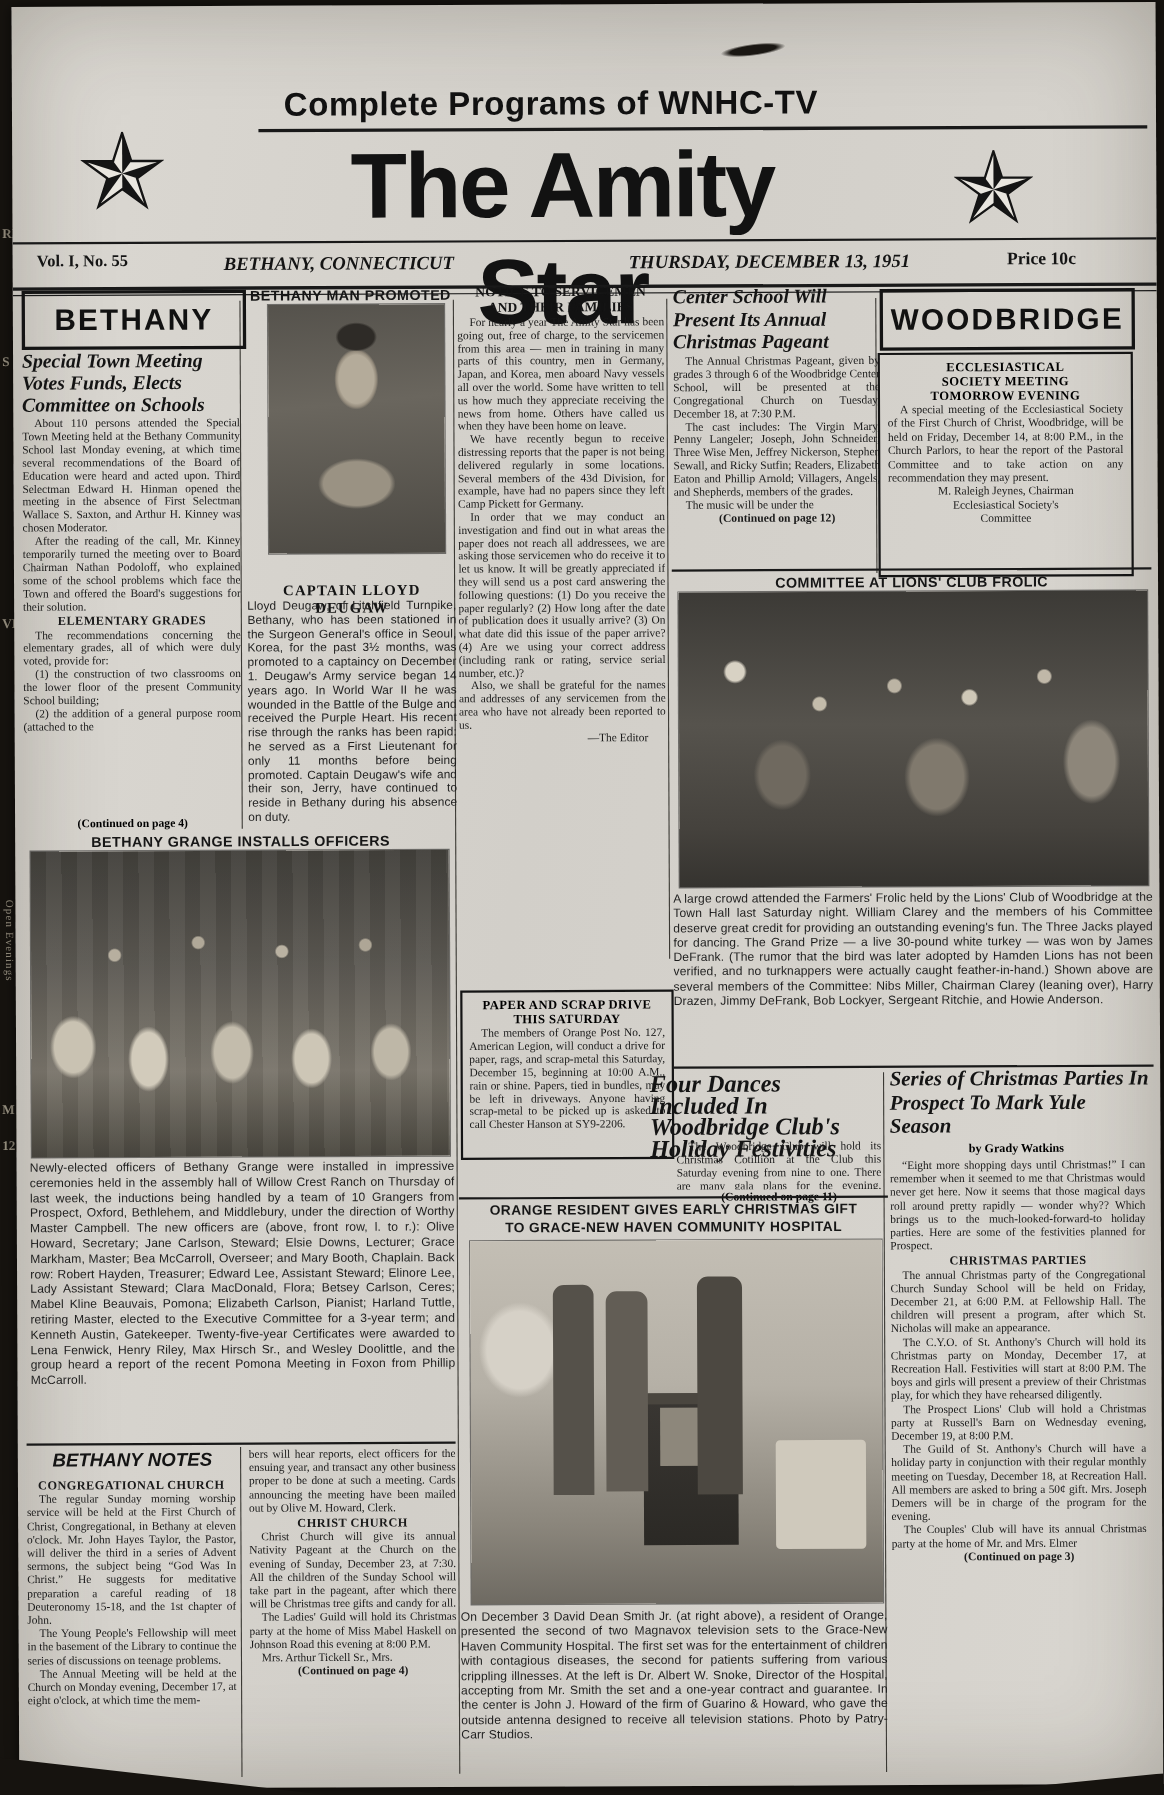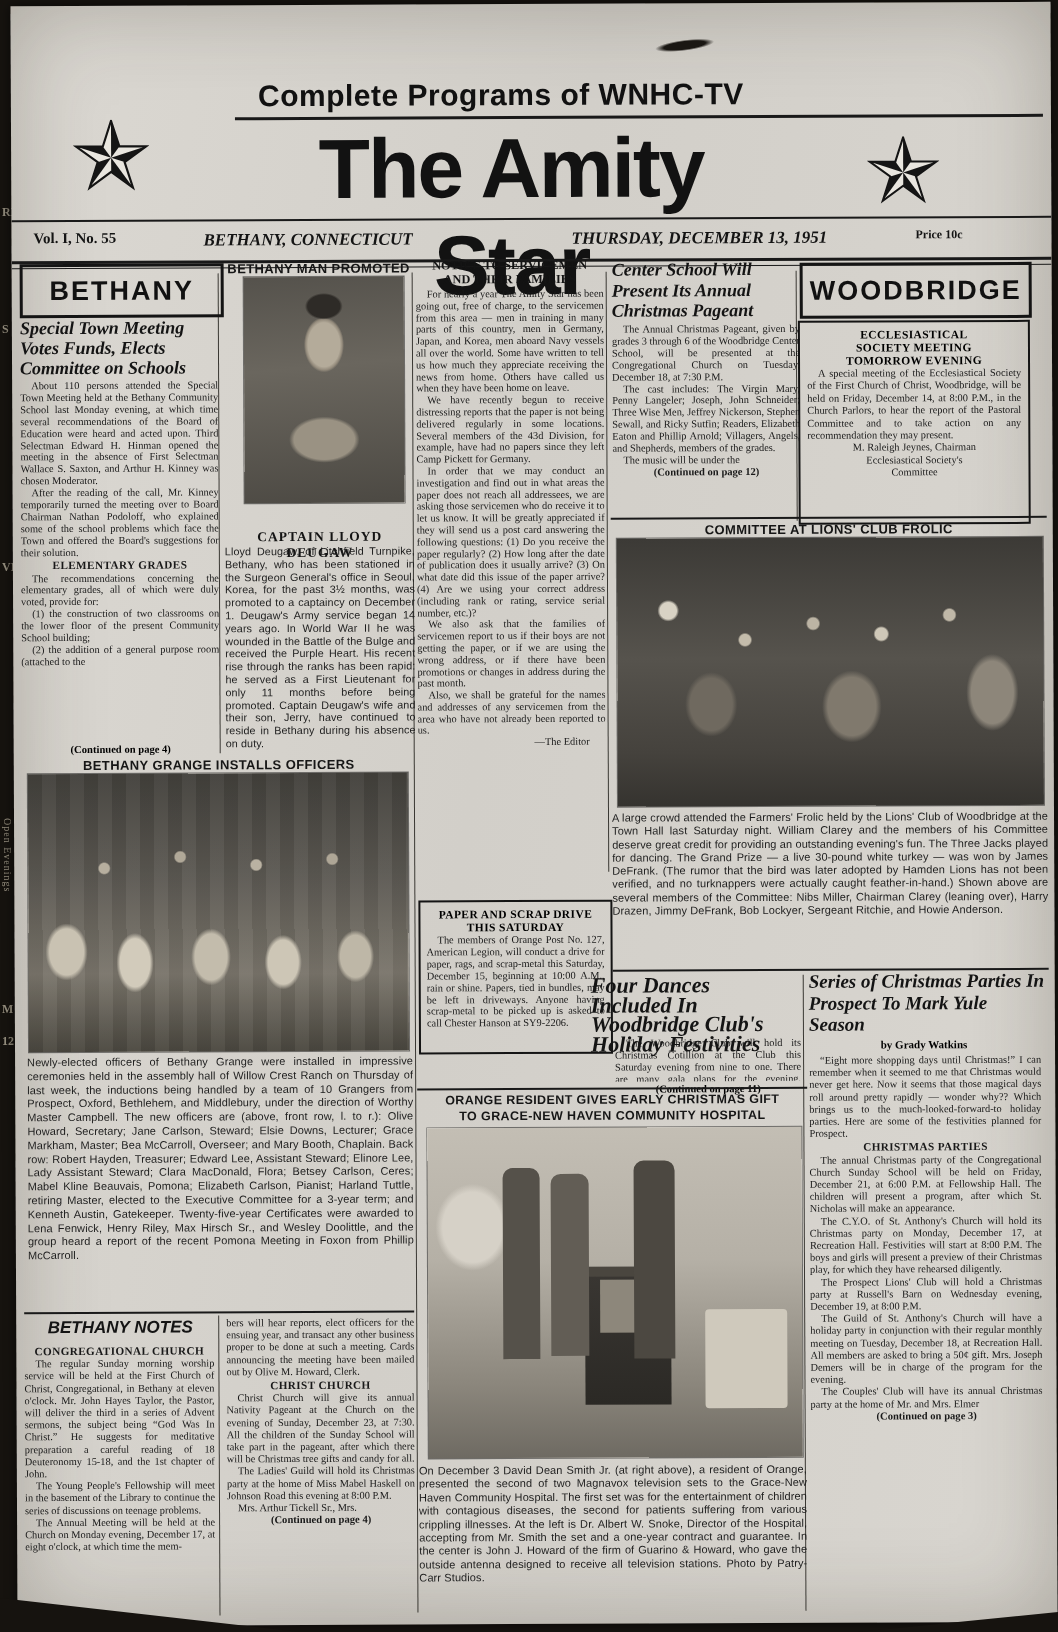--- a/index.html
+++ b/index.html
@@ -13,21 +13,21 @@
   .vrule{position:absolute;width:1px;background:#3a3833;}
   .kicker{position:absolute;left:220px;top:74px;width:540px;text-align:center;
           font-family:"Liberation Sans",sans-serif;font-weight:700;font-size:30px;color:#111;letter-spacing:.5px;}
   .mast-title{position:absolute;left:226px;top:116px;width:548px;text-align:center;
           font-family:"Liberation Sans",sans-serif;font-weight:700;font-size:84px;letter-spacing:-2px;color:#121212;}
   .star{position:absolute;}
   .dateline span{position:absolute;color:#141414;}
   .vol{left:22px;top:8px;font-weight:700;font-size:15px;}
   .place{left:192px;top:9px;font-weight:700;font-style:italic;font-size:17px;}
   .idate{left:560px;top:9px;font-weight:700;font-style:italic;font-size:17px;}
-  .price{left:904px;top:9px;font-weight:700;font-size:12px;}
+  .price{left:904px;top:9px;font-weight:700;font-size:16px;}
   .box{position:absolute;border:3px solid #141414;display:flex;align-items:center;justify-content:center;}
   .box-label{font-family:"Liberation Sans",sans-serif;font-weight:700;letter-spacing:2px;font-size:27px;color:#111;}
   .story-head{position:absolute;font-family:"Liberation Serif",serif;font-weight:700;font-style:italic;color:#141414;}
   .photo-head{position:absolute;font-family:"Liberation Sans",sans-serif;font-weight:700;text-align:center;color:#161616;letter-spacing:.4px;font-size:13px;}
   .bodytext{position:absolute;font-size:10.4px;line-height:11.9px;text-align:justify;color:#191919;overflow:hidden;}
   .bodytext p{margin:0;text-indent:11px;}
   .bodytext p.noindent{text-indent:0;}
   .subhead{text-align:center;font-weight:700;font-size:11.2px;letter-spacing:.4px;text-indent:0 !important;margin:1px 0;}
   .continued{text-align:center;font-weight:700;font-size:10.6px;text-indent:0 !important;}
   .byline{text-align:center;font-weight:700;font-size:11px;}
@@ -154,21 +154,20 @@
   <div class="caption" style="left:212px;top:540px;width:190px;height:230px;font-size:10.8px;line-height:12.8px">Lloyd Deugaw, of Litchfield Turnpike, Bethany, who has been stationed in the Surgeon General's office in Seoul, Korea, for the past 3½ months, was promoted to a captaincy on December 1. Deugaw's Army service began 14 years ago. In World War II he was wounded in the Battle of the Bulge and received the Purple Heart. His recent rise through the ranks has been rapid: he served as a First Lieutenant for only 11 months before being promoted. Captain Deugaw's wife and their son, Jerry, have continued to reside in Bethany during his absence on duty.</div>
 
   <div class="abs" style="left:404px;top:254px;width:188px;text-align:center;font-weight:700;font-size:12.3px;line-height:14px;color:#141414">
     <div>NOTICE TO SERVICEMEN</div>
     <div>AND THEIR FAMILIES</div>
   </div>
   <div class="bodytext" style="left:404px;top:284px;width:188px;height:592px;line-height:11.8px">
     <p>For nearly a year The Amity Star has been going out, free of charge, to the servicemen from this area — men in training in many parts of this country, men in Germany, Japan, and Korea, men aboard Navy vessels all over the world. Some have written to tell us how much they appreciate receiving the news from home. Others have called us when they have been home on leave.</p>
     <p>We have recently begun to receive distressing reports that the paper is not being delivered regularly in some locations. Several members of the 43d Division, for example, have had no papers since they left Camp Pickett for Germany.</p>
     <p>In order that we may conduct an investigation and find out in what areas the paper does not reach all addressees, we are asking those servicemen who do receive it to let us know. It will be greatly appreciated if they will send us a post card answering the following questions: (1) Do you receive the paper regularly? (2) How long after the date of publication does it usually arrive? (3) On what date did this issue of the paper arrive? (4) Are we using your correct address (including rank or rating, service serial number, etc.)?</p>
-    <p>We also ask that the families of servicemen report to us if their boys are not getting the paper, or if we are using the wrong address, or if there have been promotions or changes in address during the past month.</p>
     <p>Also, we shall be grateful for the names and addresses of any servicemen from the area who have not already been reported to us.</p>
     <p class="editor-line">—The Editor</p>
   </div>
 
 
   <div class="box" style="left:404px;top:896px;width:190px;height:150px;border-width:2px;align-items:flex-start">
     <div style="padding:5px 6px;overflow:hidden;height:138px">
       <div class="subhead" style="font-size:11.5px">PAPER AND SCRAP DRIVE</div>
       <div class="subhead" style="font-size:11.5px">THIS SATURDAY</div>
       <div class="bodytext" style="position:static;width:auto;height:auto">

